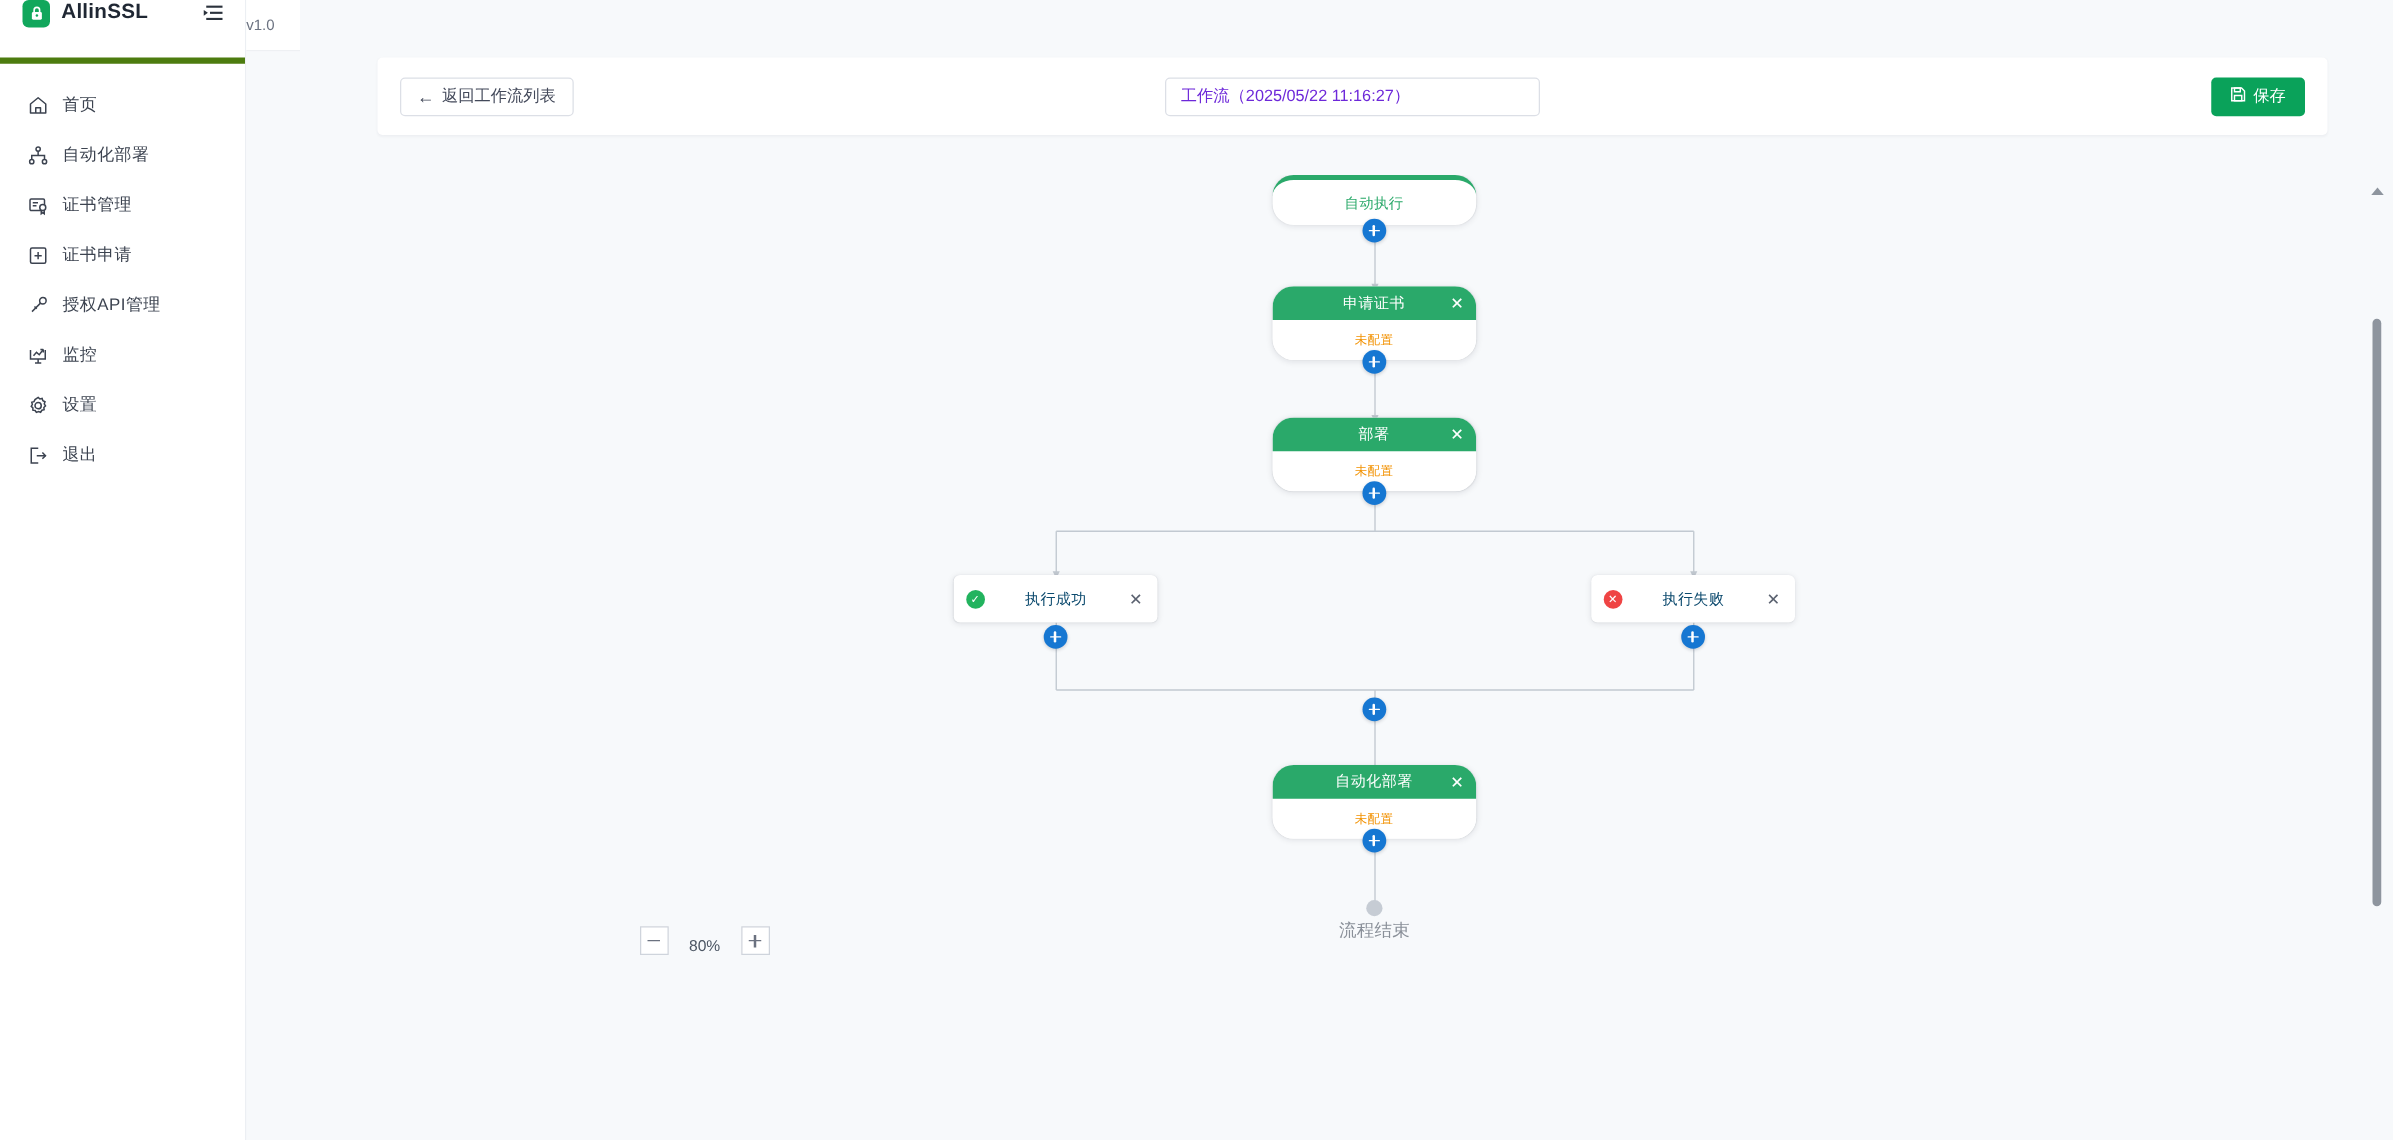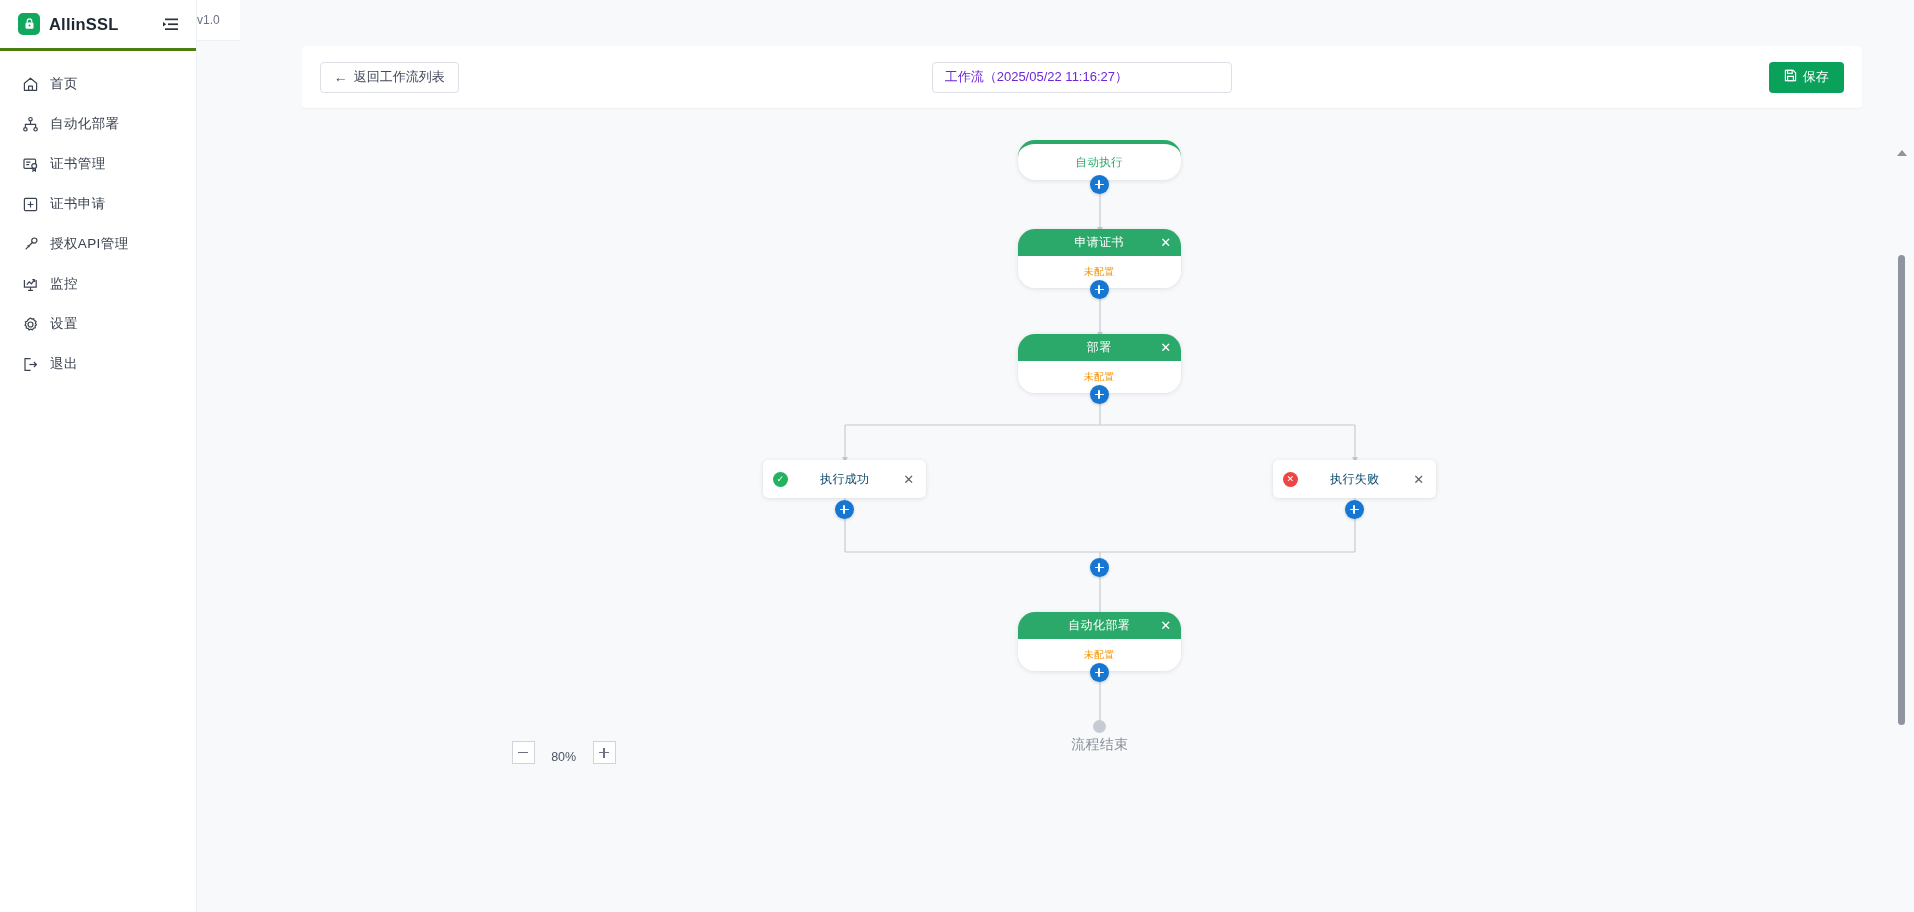--- a/index.html
+++ b/index.html
@@ -15,23 +15,23 @@
   
   .sidebar {
     width: 197px; height: 912px;
     background: #ffffff;
     border-right: 1px solid #eceff3;
     flex: 0 0 197px;
     position: relative;
   }
   .sidebar-header {
     height: 51px;
-    display: flex; align-items: center;
+    display: flex; 
     padding: 0 16px 0 18px;
-    border-bottom: 3px solid #4d7c0f;
+    border-bottom: 5px solid #4d7c0f;
   }
   .logo-mark {
     width: 22px; height: 22px; border-radius: 5px;
     background: #11a75c;
     display: flex; align-items: center; justify-content: center;
     flex: 0 0 22px;
     position: relative;
   }
   .logo-mark svg { display: block; }
   .logo-text {

